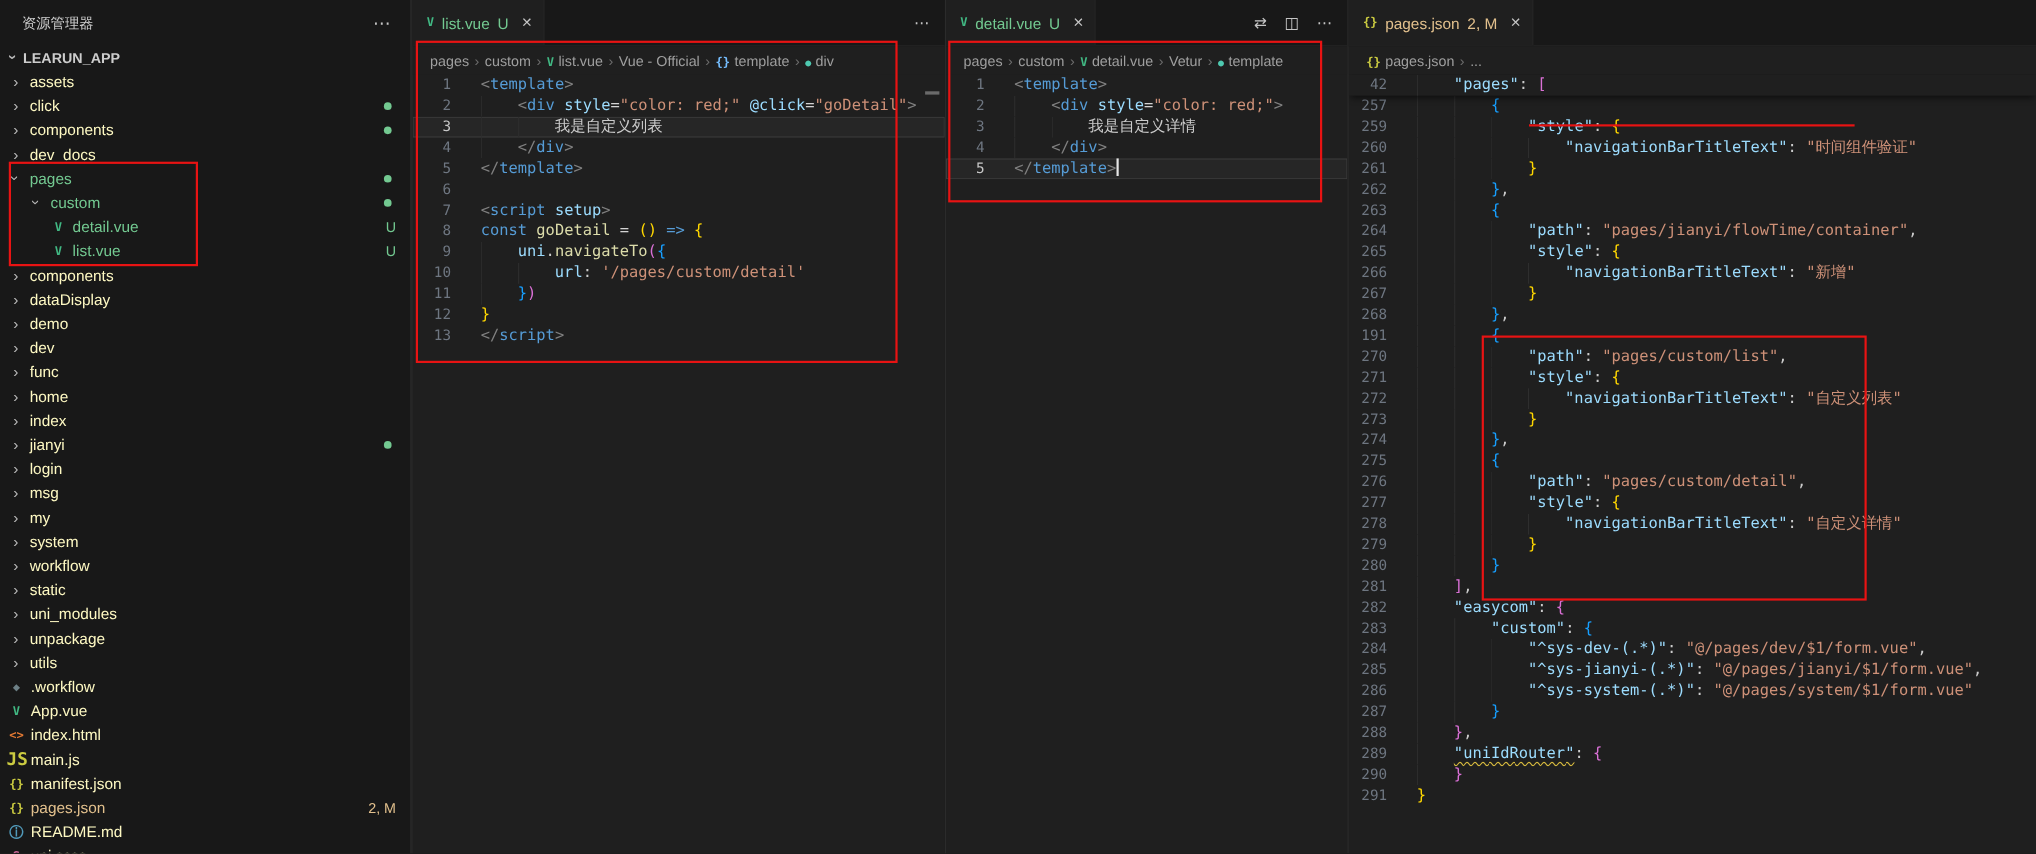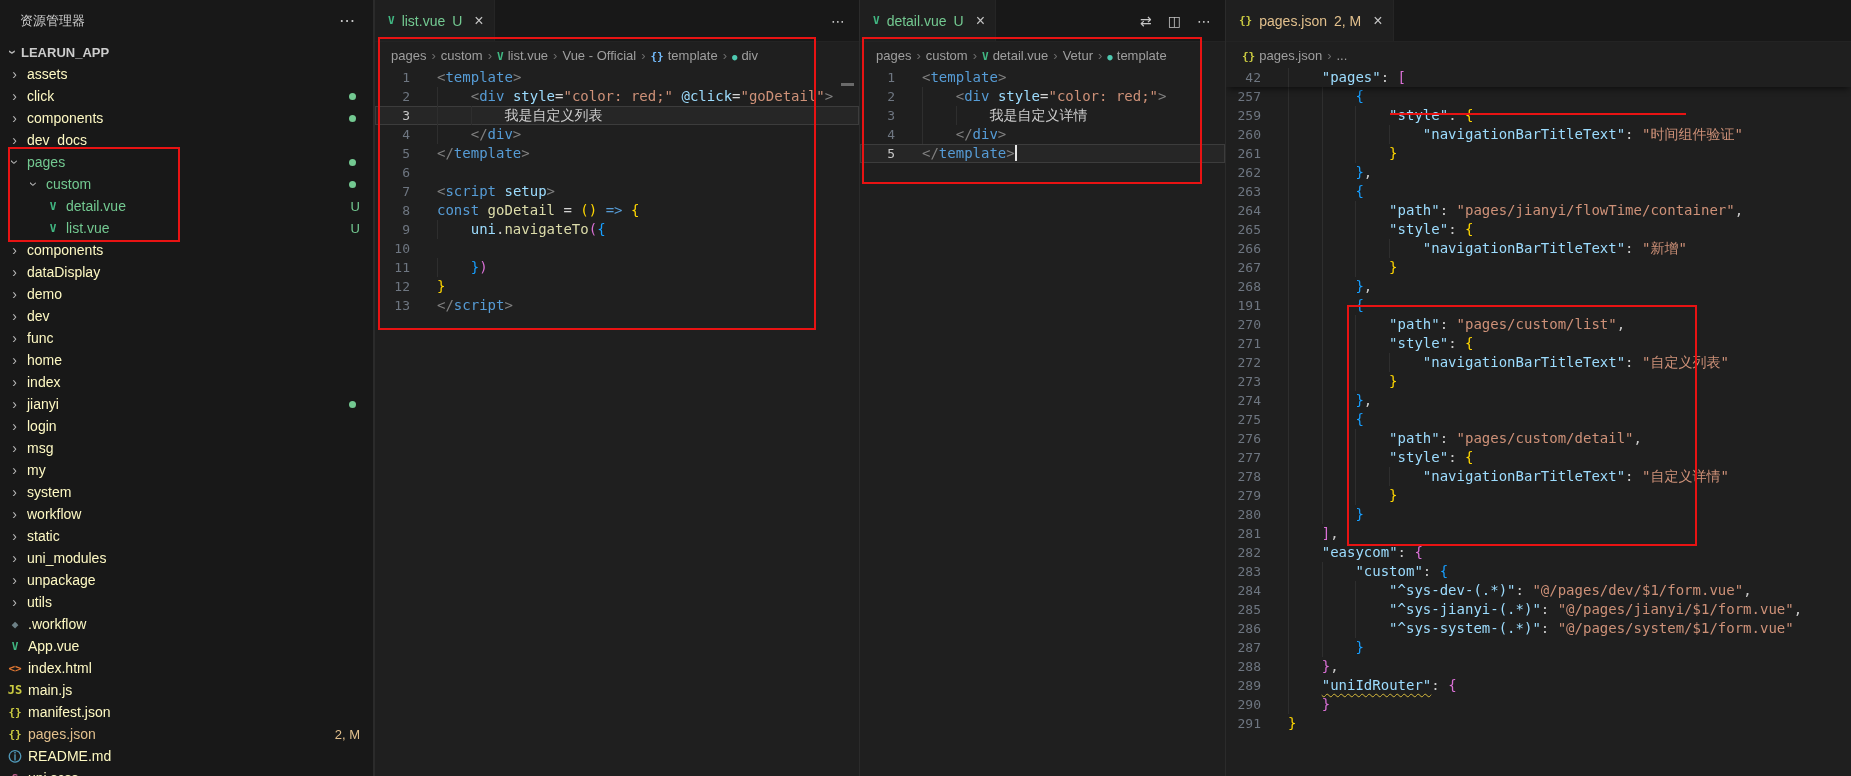--- a/index.html
+++ b/index.html
@@ -9,21 +9,21 @@
 
   
   .sidebar{position:absolute;left:0;top:0;width:374px;height:776px;background:#181818;border-right:1px solid #2b2b2b;overflow:hidden}
   .sb-header{height:41px;display:flex;align-items:center;justify-content:space-between;padding:0 18px 0 20px;font-size:13px;color:#cfcfcf}
   .sb-header .more{font-size:16px;cursor:pointer;color:#c5c5c5}
   .sb-root{height:22px;display:flex;align-items:center;font-weight:bold;font-size:13px;color:#ccc;padding-left:4px}
   .tree{position:absolute;left:0;right:0;top:63px;bottom:0;overflow:hidden}
   .row{height:22px;display:flex;align-items:center;font-size:14px;position:relative;cursor:pointer;white-space:nowrap}
   .chev{width:17px;flex:0 0 17px;display:inline-flex;justify-content:center;color:#b8b8b8;font-size:14px;line-height:1}
   .chev.exp{transform:rotate(90deg)}
-  .fi{width:18px;flex:0 0 18px;text-align:center;font-size:12px;font-weight:bold;font-family:"DejaVu Sans Mono","Liberation Mono",monospace;line-height:1}
+  .fi{width:18px;flex:0 0 18px;text-align:center;font-size:16px;font-weight:bold;font-family:"DejaVu Sans Mono","Liberation Mono",monospace;line-height:1}
   .fi-vue{color:#41b883;font-size:11px}
   .fi-json{color:#cbcb41;font-size:11px}
   .fi-js{color:#cbcb41}
   .fi-html{color:#e37933;font-size:11px}
   .fi-md{color:#519aba;font-size:13px;font-family:"Liberation Sans",sans-serif}
   .fi-git{color:#6d8086;font-size:11px}
   .fi-scss{color:#c76494;font-size:11px}
   .row .label{margin-left:4px;color:#fef9c3}
   .g-added{color:#73c991 !important}
   .g-mod{color:#e2c08d !important}
@@ -293,20 +293,21 @@
         <div class="code-line">
           <span class="ln">8</span>
           <span class="lc"><span class="t-kw">const</span><span class="t-txt"> </span><span class="t-fn">goDetail</span><span class="t-txt"> </span><span class="t-op">=</span><span class="t-txt"> </span><span class="t-b1">()</span><span class="t-txt"> </span><span class="t-kw">=&gt;</span><span class="t-txt"> </span><span class="t-b1">{</span></span>
         </div>
         <div class="code-line">
           <span class="ln">9</span>
           <span class="lc"><span class="ig"></span><span class="t-var">uni</span><span class="t-txt">.</span><span class="t-fn">navigateTo</span><span class="t-b2">(</span><span class="t-b3">{</span></span>
         </div>
         <div class="code-line">
           <span class="ln">10</span>
+          <span class="lc"><span class="ig"></span><span class="ig"></span><span class="t-attr">url</span><span class="t-txt">: </span><span class="t-str">'/pages/custom/detail'</span></span>
         </div>
         <div class="code-line">
           <span class="ln">11</span>
           <span class="lc"><span class="ig"></span><span class="t-b3">}</span><span class="t-b2">)</span></span>
         </div>
         <div class="code-line">
           <span class="ln">12</span>
           <span class="lc"><span class="t-b1">}</span></span>
         </div>
         <div class="code-line">

